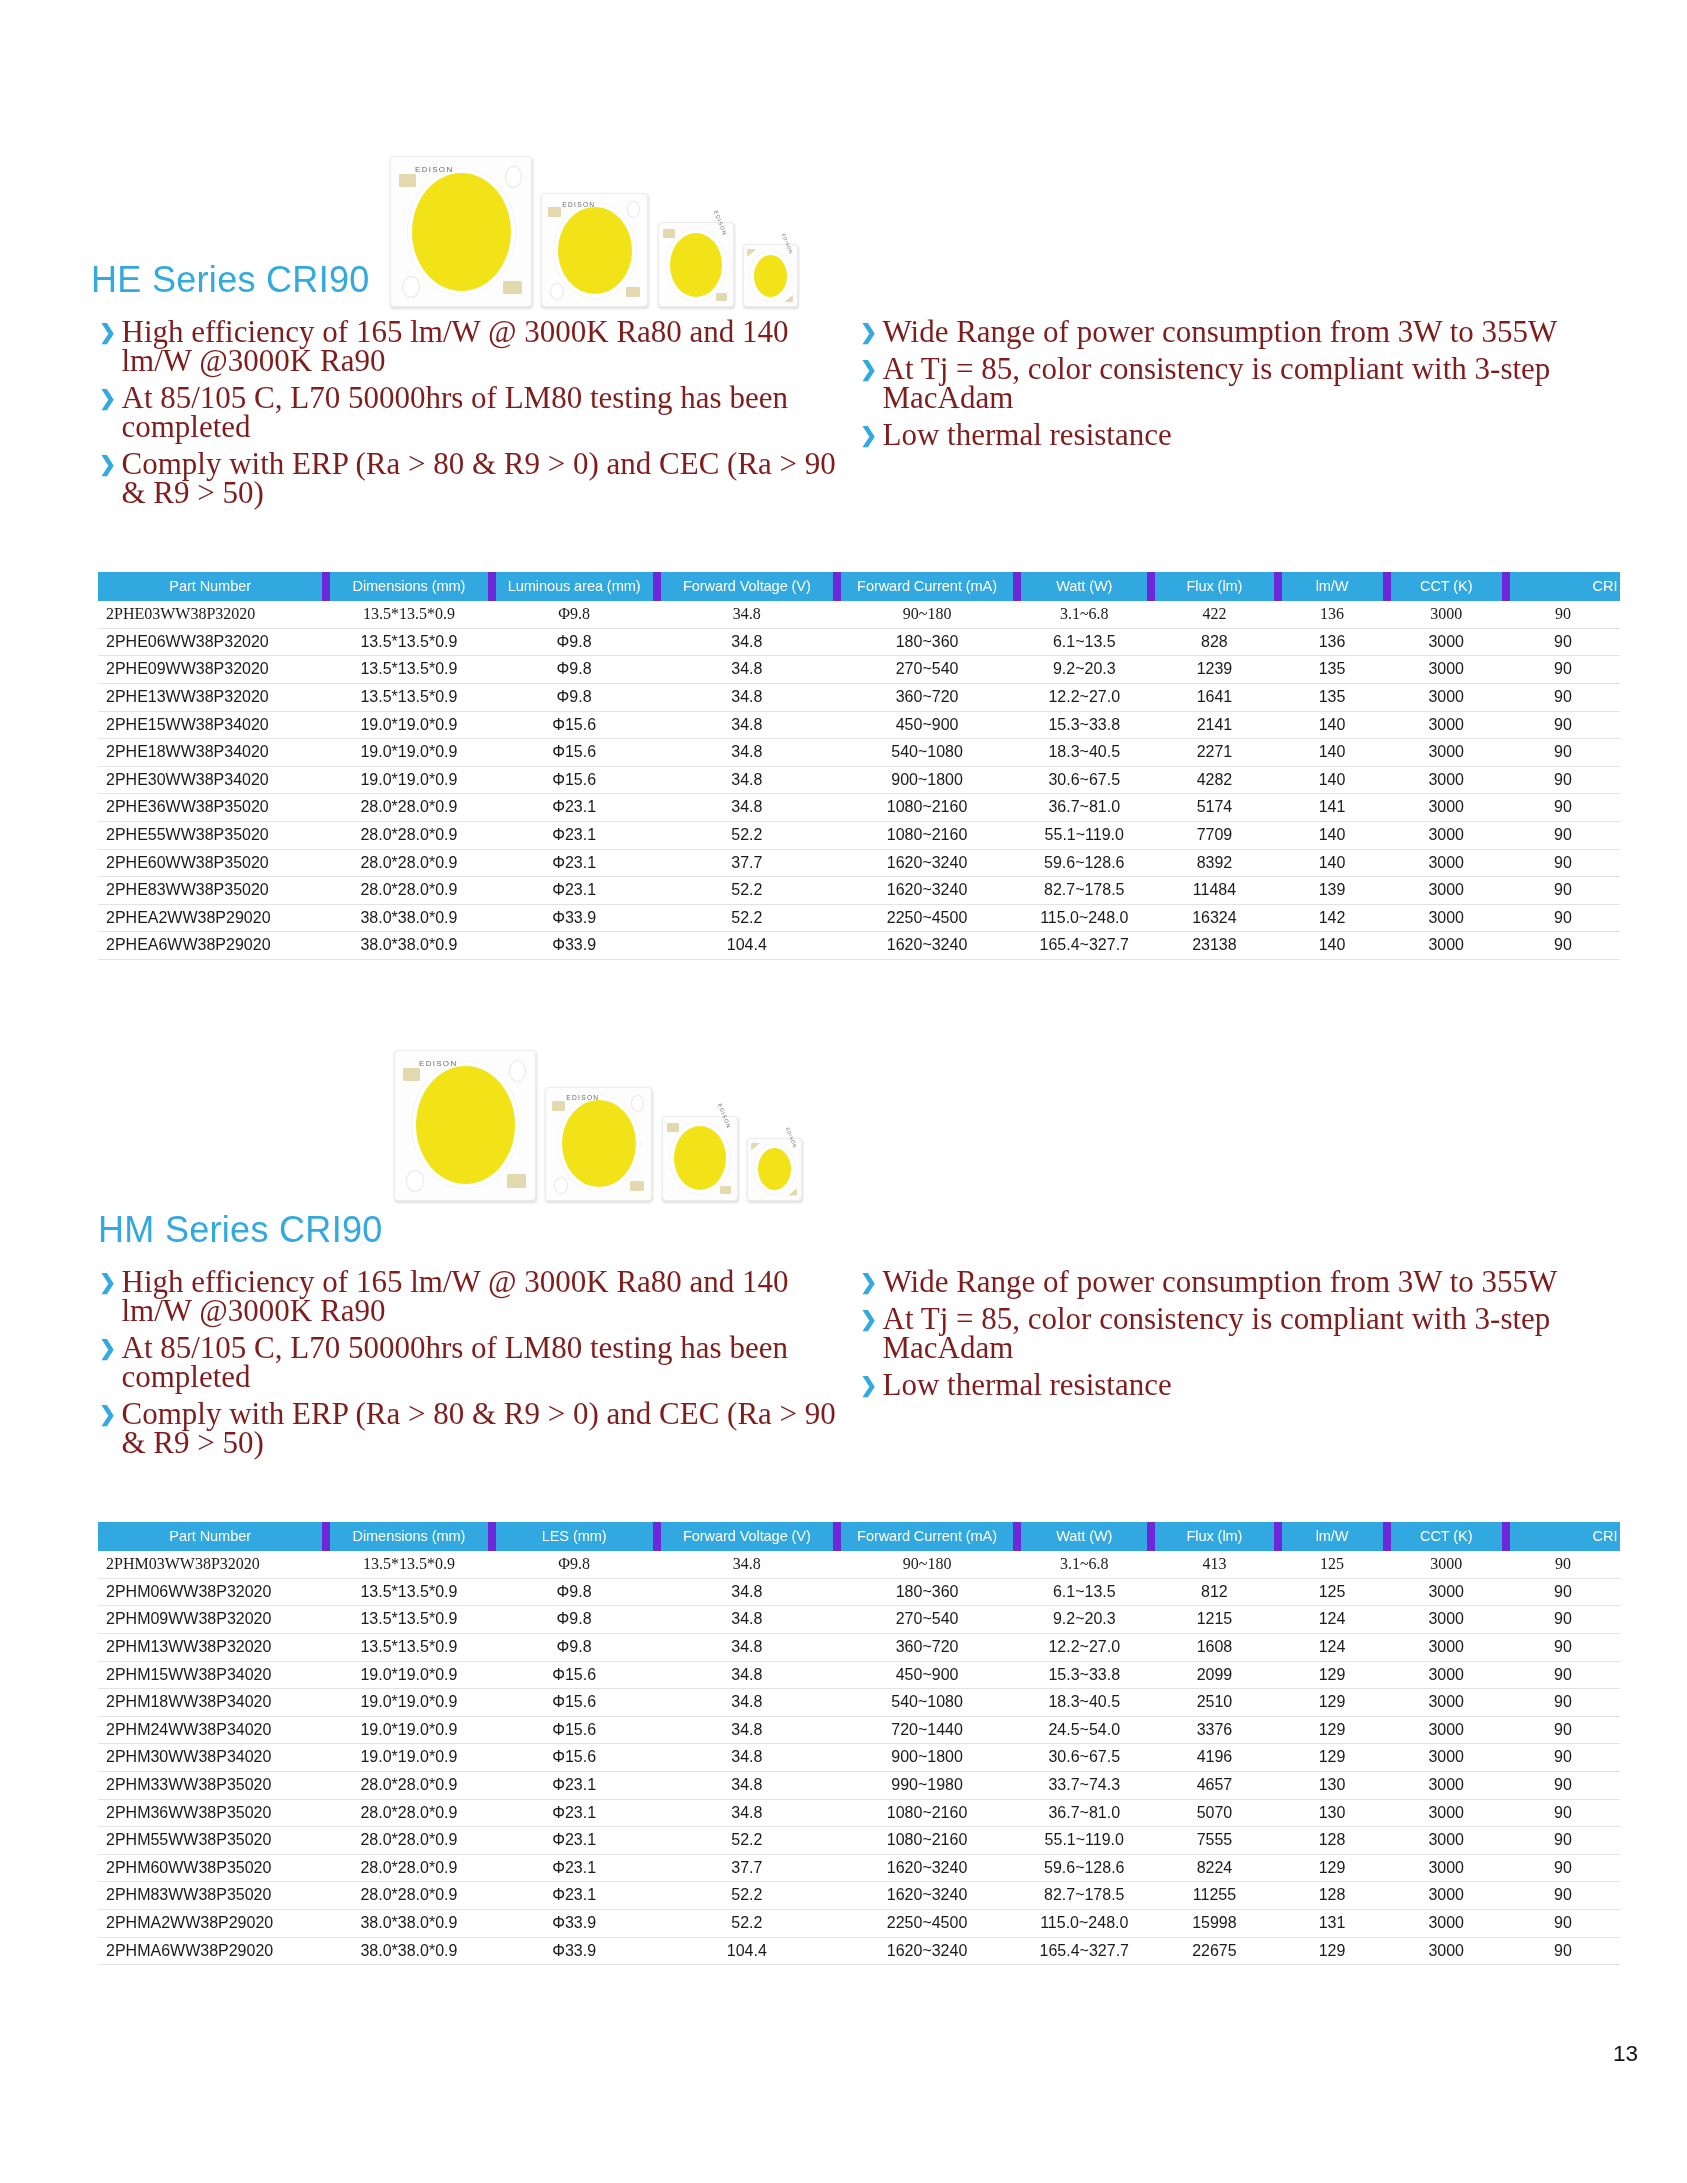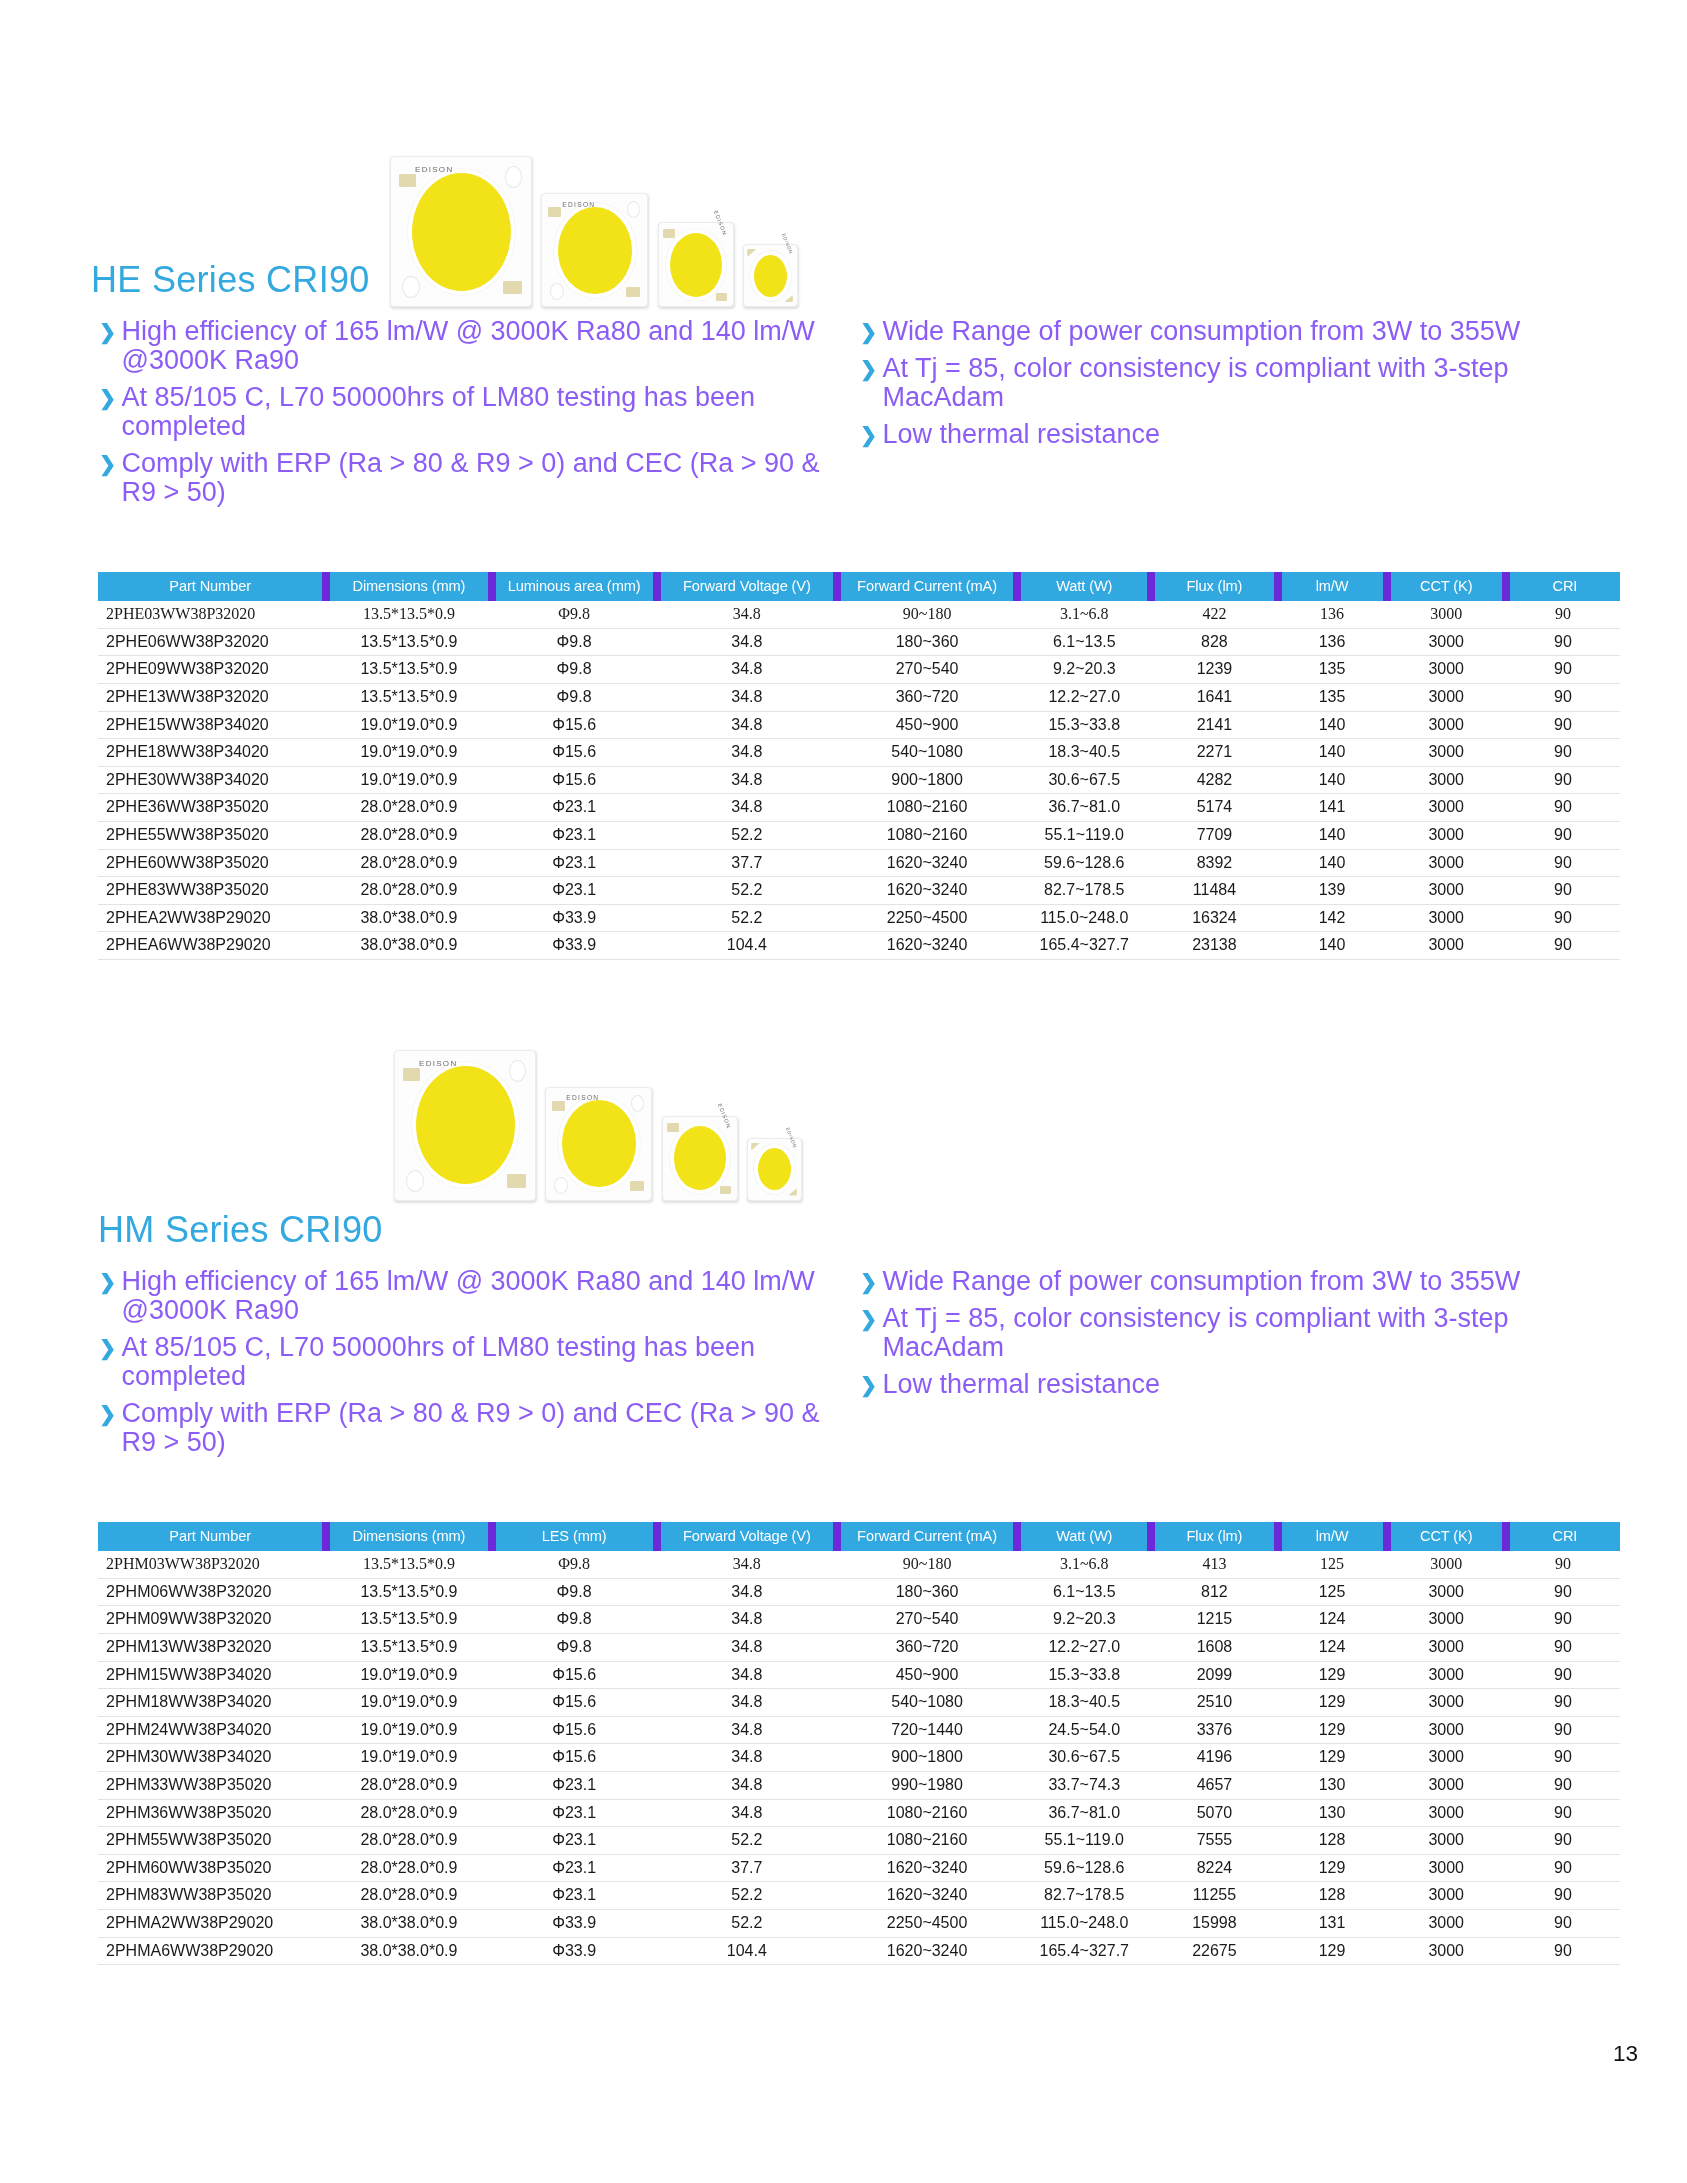--- a/index.html
+++ b/index.html
@@ -131,24 +131,24 @@
   .bullet-chev {
     color: #33a9e0;
     font-size: 20.5px;
     line-height: 29px;
     width: 22.5px;
     flex: 0 0 22.5px;
     font-weight: 700;
     text-align: left;
   }
   .bullet-text {
-    font-size: 27px;
+    font-size: 31px;
     line-height: 29px;
-    color: #8b5cf6;
-    font-family: Liberation Sans, sans-serif;
+    color: #7f1d1d;
+    font-family: Liberation Serif, serif;
     max-width: 715px;
   }
 
   
   .spec-table {
     position: absolute;
     border-collapse: collapse;
     table-layout: fixed;
     font-family: "Liberation Sans", sans-serif;
   }
@@ -156,21 +156,21 @@
     background: #31a8e0;
     color: #ffffff;
     font-size: 14.6px;
     font-weight: 400;
     padding: 6px 2.6px 7.3px 2.6px;
     text-align: center;
     border-right: 8px solid #6d28d9;
     letter-spacing: -0.1px;
     white-space: nowrap;
   }
-  .spec-table thead th:last-child { border-right: none; }
+  .spec-table thead th:last-child { border-right: none; text-align: right; }
   .spec-table tbody td {
     font-size: 16px;
     color: #1a1a1a;
     padding: 4px 2.6px 4.6px 2.6px;
     text-align: center;
     border-bottom: 1.3px solid #e3e3e3;
     white-space: nowrap;
   }
   .spec-table tbody tr:first-child td { border-top: none; font-family: Liberation Serif, serif; }
   .spec-table tbody td.pn { text-align: left; padding-left: 8px; }

